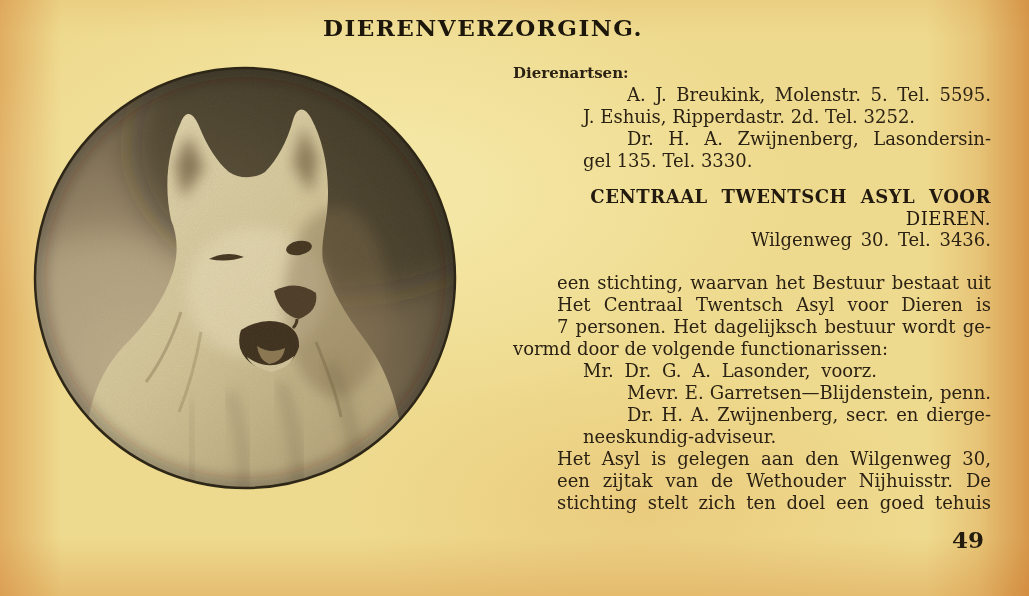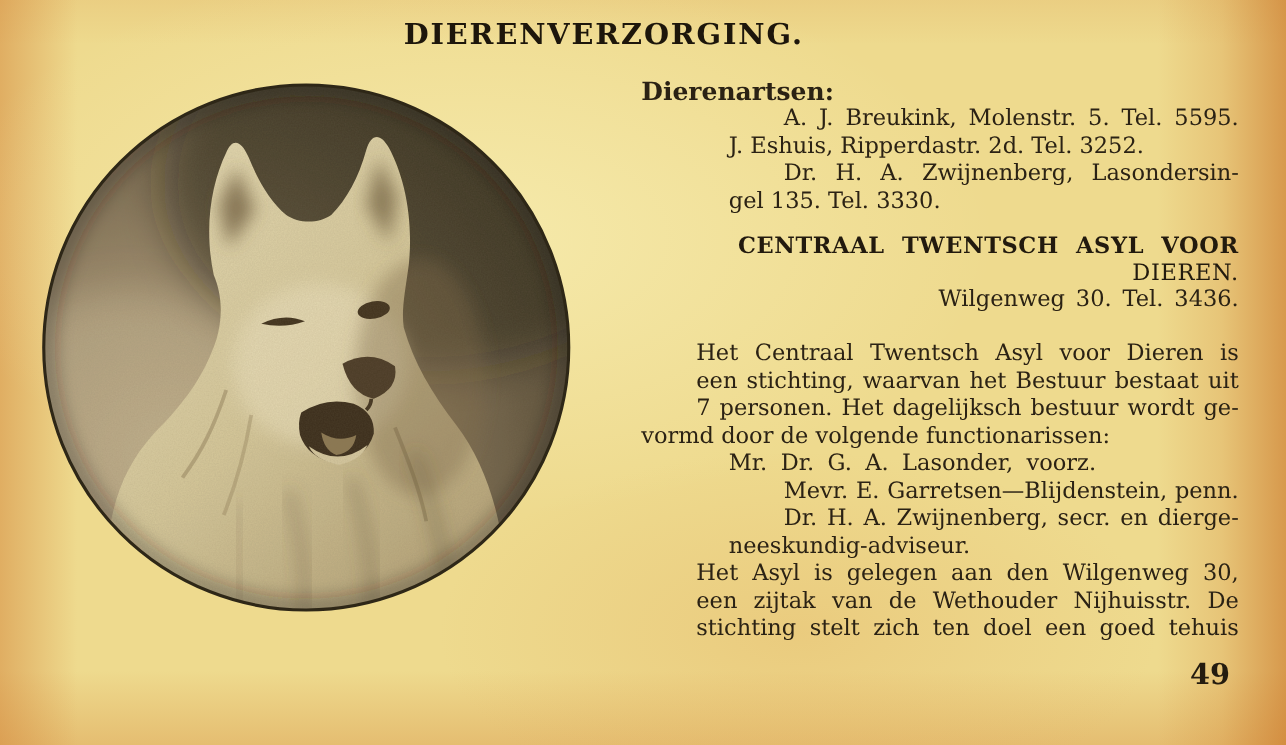--- a/index.html
+++ b/index.html
@@ -133,37 +133,37 @@
         <rect x="0" y="0" width="428" height="430" fill="rgba(150,110,50,0.10)"></rect>
 
         <circle cx="214" cy="216" r="208" fill="none" stroke="rgba(40,33,20,0.35)" stroke-width="14" filter="url(#soft2)"></circle>
       </g>
 
       <circle cx="214" cy="216" r="210" fill="none" stroke="#2e2717" stroke-width="2.5"></circle>
     </svg>
   </div>
 
   <div id="right-col">
-    <div class="ln bold" style="font-size:20px">Dierenartsen:</div>
+    <div class="ln bold" style="font-size:15px">Dierenartsen:</div>
     <div class="ln just ind">A. J. Breukink, Molenstr. 5. Tel. 5595.</div>
     <div class="ln ind">J. Eshuis, Ripperdastr. 2d. Tel. 3252.</div>
     <div class="ln just ind">Dr. H. A. Zwijnenberg, Lasondersin-</div>
     <div class="ln ind">gel 135. Tel. 3330.</div>
 
     <div class="sp14"></div>
 
     <div class="ln ctr asyl-head">CENTRAAL TWENTSCH ASYL VOOR</div>
     <div class="ln ctr asyl-head2">DIEREN.</div>
     <div class="ln ctr addr">Wilgenweg 30. Tel. 3436.</div>
 
     <div class="sp14"></div>
     <div class="sp8"></div>
 
+    <div class="ln just">een stichting, waarvan het Bestuur bestaat uit</div>
     <div class="ln just">Het Centraal Twentsch Asyl voor Dieren is</div>
-    <div class="ln just">een stichting, waarvan het Bestuur bestaat uit</div>
     <div class="ln just">7 personen. Het dagelijksch bestuur wordt ge-</div>
     <div class="ln">vormd door de volgende functionarissen:</div>
 
     <div class="ln ind wsp">Mr. Dr. G. A. Lasonder, voorz.</div>
     <div class="ln just ind">Mevr. E. Garretsen—Blijdenstein, penn.</div>
     <div class="ln just ind">Dr. H. A. Zwijnenberg, secr. en dierge-</div>
     <div class="ln ind">neeskundig-adviseur.</div>
 
     <div class="ln just">Het Asyl is gelegen aan den Wilgenweg 30,</div>
     <div class="ln just">een zijtak van de Wethouder Nijhuisstr. De</div>

